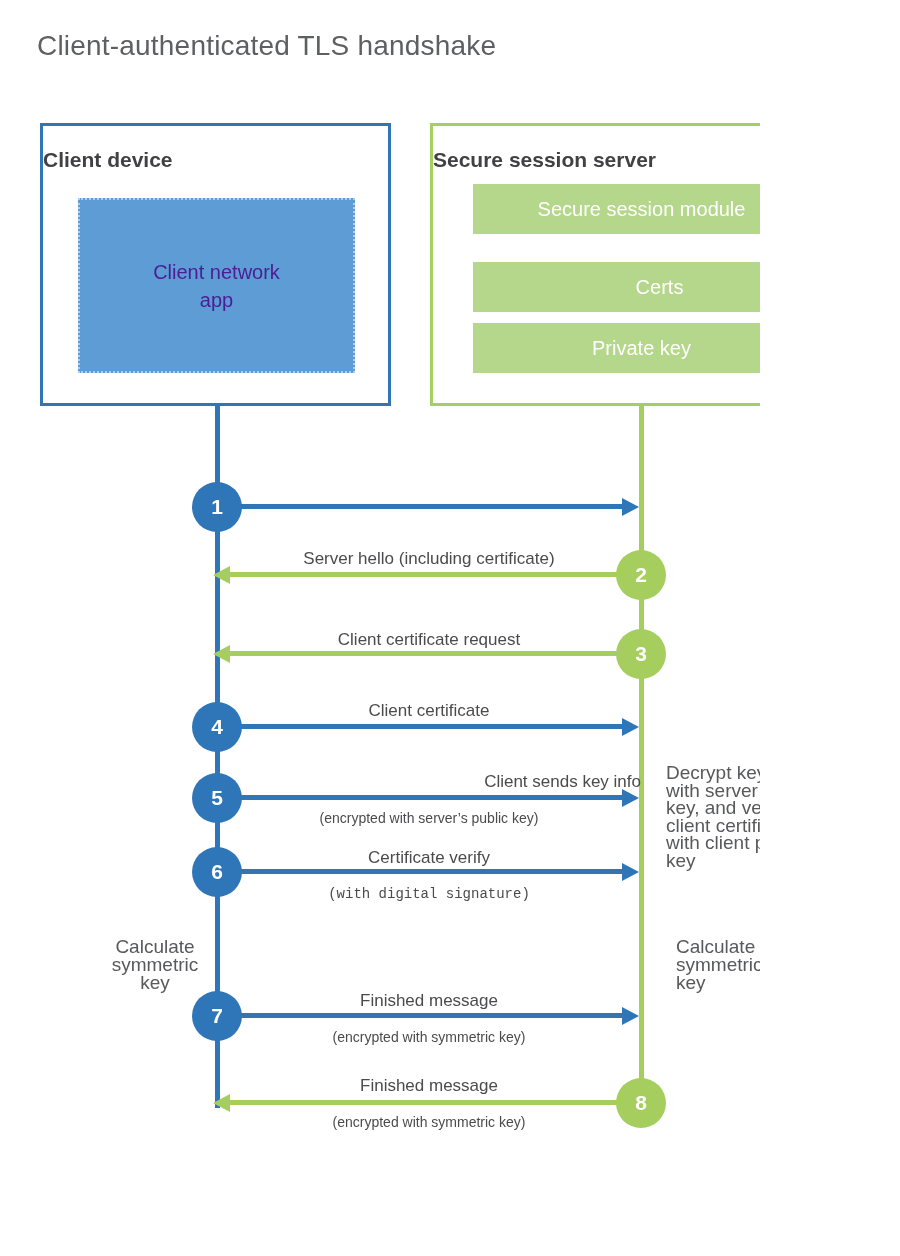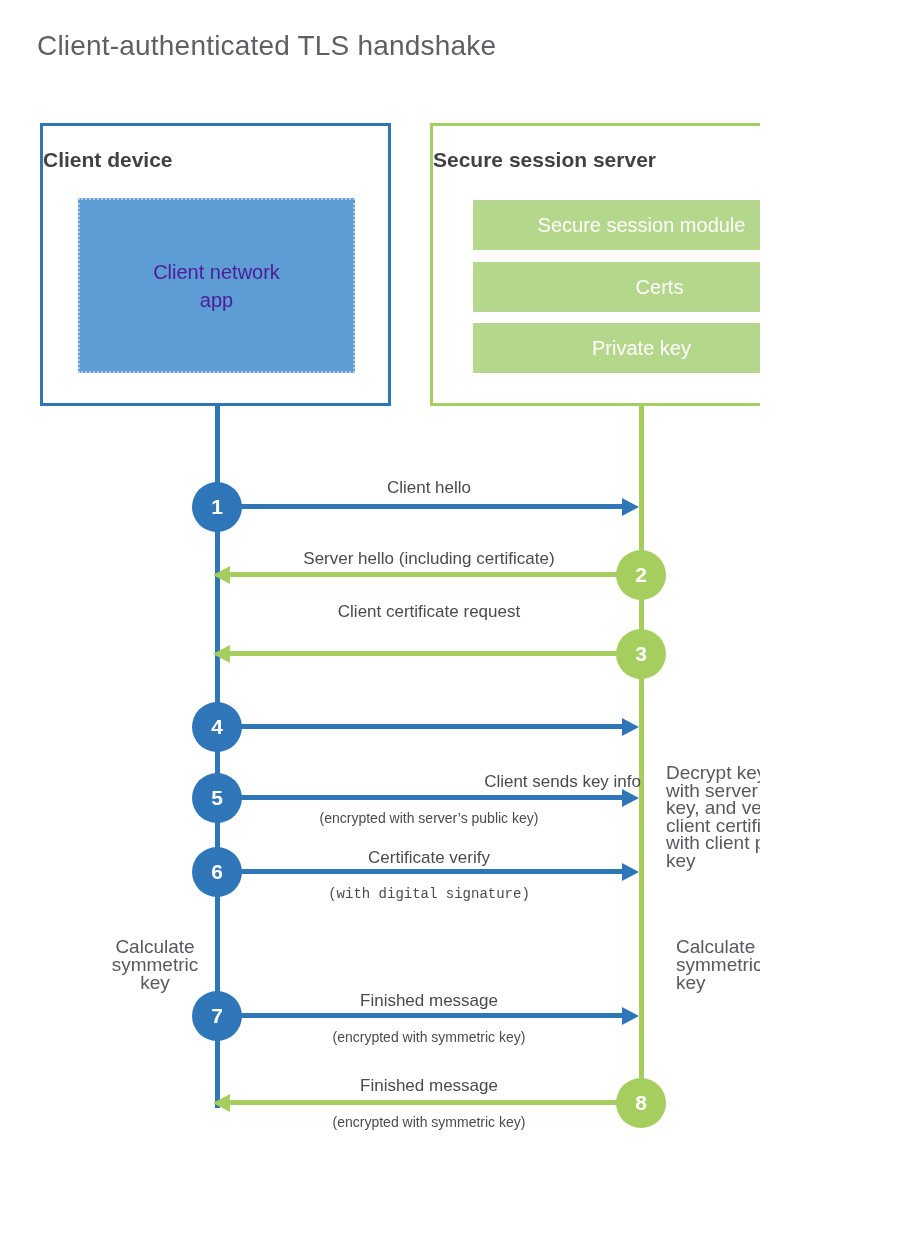--- a/index.html
+++ b/index.html
@@ -12,21 +12,21 @@
   
   .actor { position:absolute; background:#fff; }
   .client-box { left:40px; top:123px; width:351px; height:283px; border:3.5px solid #2e76b8; }
   .server-box { left:430px; top:123px; width:425px; height:283px; border:3.5px solid #a6cf62; }
   .actor-title { position:absolute; left:0; right:0; top:22px; text-align:left; font-size:21px; font-weight:bold; color:#414042; }
 
   .app-box { position:absolute; left:78px; top:198px; width:277px; height:175px; background:#5d9cd5; border:2px dotted #b3cde9; display:flex; align-items:center; justify-content:center; }
   .app-box .app-label { width:160px; text-align:center; font-size:20px; color:#4c1d95; line-height:28px; }
 
   .bar { position:absolute; left:473px; width:337px; height:50px; background:#b5d78b; display:flex; align-items:center; justify-content:center; font-size:20px; color:#ffffff; }
-  .bar1 { top:200px; } .bar2 { top:262px;padding-left:36px; } .bar3 { top:323px; }
+  .bar1 { top:184px; } .bar2 { top:262px;padding-left:36px; } .bar3 { top:323px; }
 
   
   .vline { position:absolute; top:405px; width:5px; }
   .vline.blue  { left:215px; height:703px; background:#2e76b8; }
   .vline.green { left:639px; height:706px; background:#a5ce5f; }
 
   
   .circle { position:absolute; width:50px; height:50px; border-radius:50%; display:flex; align-items:center; justify-content:center; color:#fff; font-size:21px; font-weight:bold; z-index:5; }
   .circle.blue  { left:192px; background:#2e76b8; }
   .circle.green { left:616px; background:#a5ce5f; }
@@ -38,21 +38,21 @@
   .head { position:absolute; width:0; height:0; border-top:9px solid transparent; border-bottom:9px solid transparent; z-index:3; }
   .head.right { left:622px; border-left:17px solid #2e76b8; }
   .head.left  { left:213px; border-right:17px solid #a5ce5f; }
 
   .lbl { position:absolute; left:217px; width:424px; text-align:center; font-size:17px; color:#4b4b4d; z-index:4; }
   .sub { position:absolute; left:217px; width:424px; text-align:center; font-size:14px; color:#4b4b4d; z-index:4; }
 
   
   .c1 { top:482px; } .a1 { top:504px; } .h1 { top:498px; } .l1 { top:478px; }
   .c2 { top:550px; } .a2 { top:572px; } .h2 { top:566px; } .l2 { top:549px; }
-  .c3 { top:629px; } .a3 { top:651px; } .h3 { top:645px; } .l3 { top:602px; }
+  .c3 { top:629px; } .a3 { top:651px; } .h3 { top:645px; } .l3 { top:630px; }
   .c4 { top:702px; } .a4 { top:724px; } .h4 { top:718px; } .l4 { top:701px; }
   .c5 { top:773px; } .a5 { top:795px; } .h5 { top:789px; } .l5 { top:772px;text-align:right; } .u5 { top:810px; }
   .c6 { top:847px; } .a6 { top:869px; } .h6 { top:863px; } .l6 { top:848px; } .u6 { top:886px;font-family:Liberation Mono, monospace; }
   .c7 { top:991px; } .a7 { top:1013px; } .h7 { top:1007px; } .l7 { top:991px; } .u7 { top:1029px; }
   .c8 { top:1078px;} .a8 { top:1100px; } .h8 { top:1094px; } .l8 { top:1076px; } .u8 { top:1114px; }
 
   .note { position:absolute; font-size:19px; color:#58595b; line-height:17.5px; z-index:4; }
   .note-decrypt { left:666px; top:764px; width:160px; text-align:left; }
   .calc-left  { left:105px; top:938px; width:100px; text-align:center; line-height:18px; }
   .calc-right { left:676px; top:938px; width:100px; text-align:left; line-height:18px; }
@@ -74,35 +74,35 @@
   <div class="actor server-box">
     <div class="actor-title">Secure session server</div>
   </div>
   <div class="bar bar1">Secure session module</div>
   <div class="bar bar2">Certs</div>
   <div class="bar bar3">Private key</div>
 
   <div class="vline blue"></div>
   <div class="vline green"></div>
 
-  <div class="lbl l1">Client hello</div>
   <div class="hline blue a1"></div>
   <div class="head right h1"></div>
   <div class="circle blue c1">1</div>
 
   <div class="lbl l2">Server hello (including certificate)</div>
   <div class="hline green a2"></div>
   <div class="head left h2"></div>
   <div class="circle green c2">2</div>
 
   <div class="lbl l3">Client certificate request</div>
   <div class="hline green a3"></div>
   <div class="head left h3"></div>
   <div class="circle green c3">3</div>
 
+  <div class="lbl l4">Client certificate</div>
   <div class="hline blue a4"></div>
   <div class="head right h4"></div>
   <div class="circle blue c4">4</div>
 
   <div class="lbl l5">Client sends key info</div>
   <div class="sub u5">(encrypted with server’s public key)</div>
   <div class="hline blue a5"></div>
   <div class="head right h5"></div>
   <div class="circle blue c5">5</div>
 

